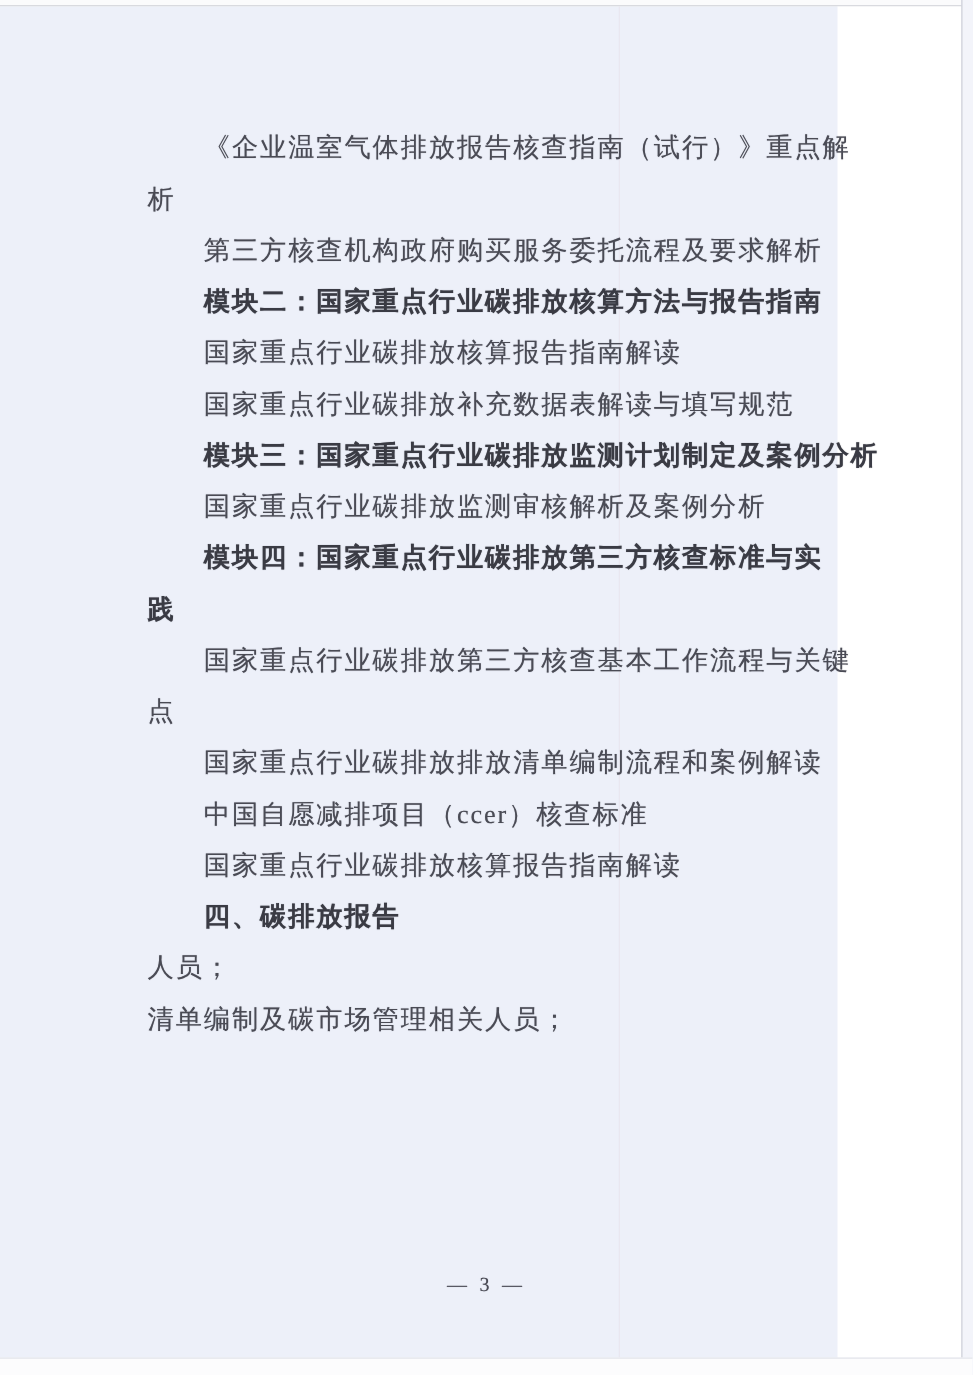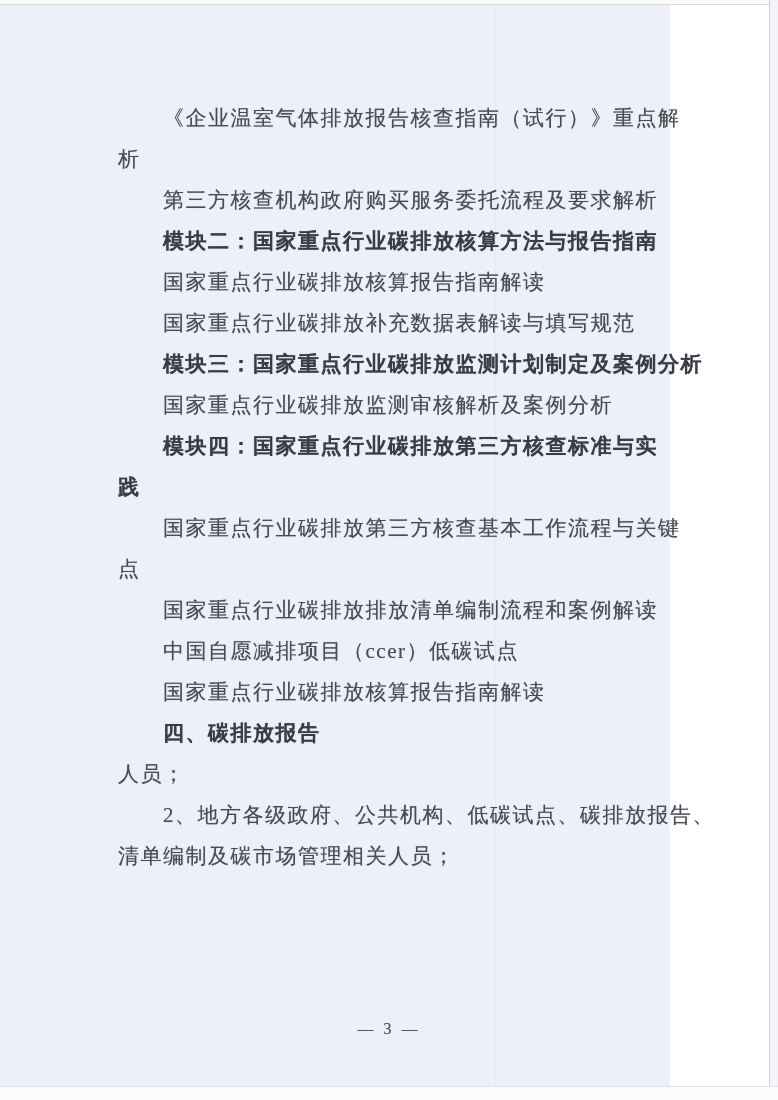--- a/index.html
+++ b/index.html
@@ -97,24 +97,23 @@
       <p class="line bold indent">模块二：国家重点行业碳排放核算方法与报告指南</p>
       <p class="line indent">国家重点行业碳排放核算报告指南解读</p>
       <p class="line indent">国家重点行业碳排放补充数据表解读与填写规范</p>
       <p class="line bold indent">模块三：国家重点行业碳排放监测计划制定及案例分析</p>
       <p class="line indent">国家重点行业碳排放监测审核解析及案例分析</p>
       <p class="line bold indent">模块四：国家重点行业碳排放第三方核查标准与实</p>
       <p class="line bold">践</p>
       <p class="line indent">国家重点行业碳排放第三方核查基本工作流程与关键</p>
       <p class="line">点</p>
       <p class="line indent">国家重点行业碳排放排放清单编制流程和案例解读</p>
-      <p class="line indent">中国自愿减排项目（ccer）低碳试点</p>
+      <p class="line indent">中国自愿减排项目（ccer）核查标准</p>
       <p class="line indent">国家重点行业碳排放核算报告指南解读</p>
       <p class="line bold indent">四、碳排放报告</p>
       <p class="line">人员；</p>
-      <p class="line indent">2、地方各级政府、公共机构、低碳试点、碳排放报告、</p>
       <p class="line">清单编制及碳市场管理相关人员；</p>
     </div>
 
   <div class="page-footer">— 3 —</div>
 
   <div class="edge-bottom"></div>
 </div>
 
 </body></html>

